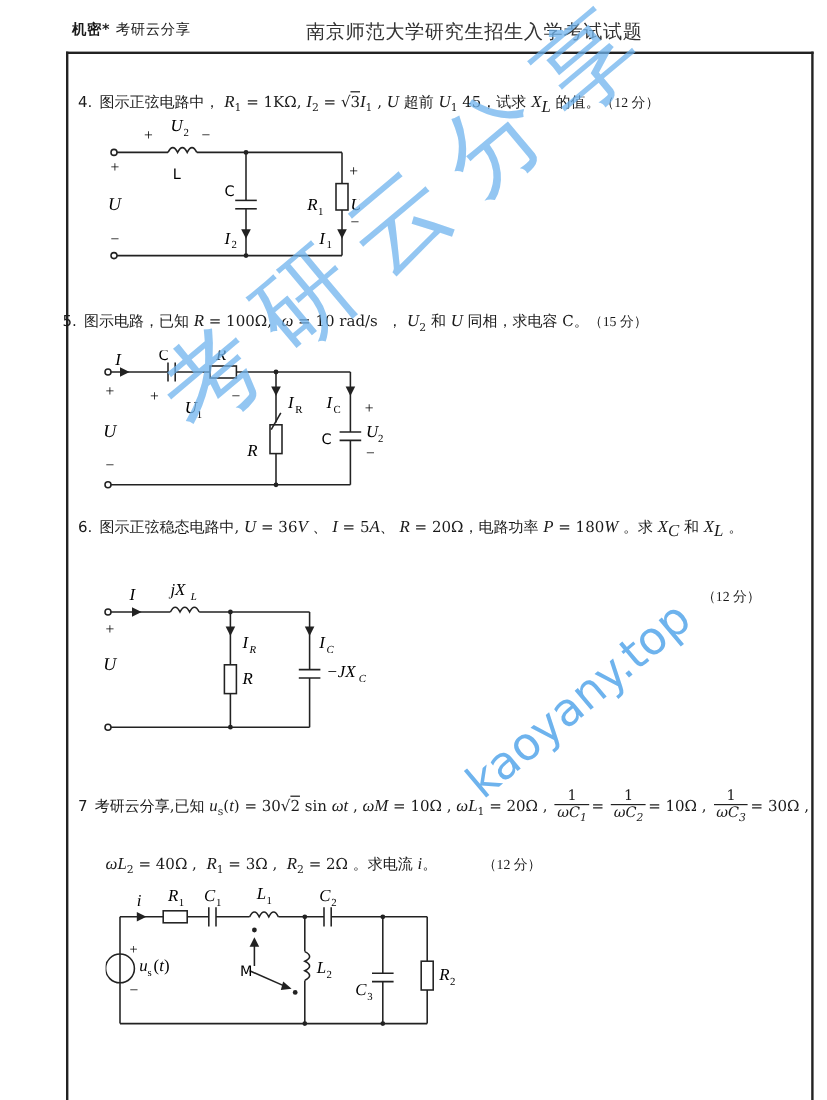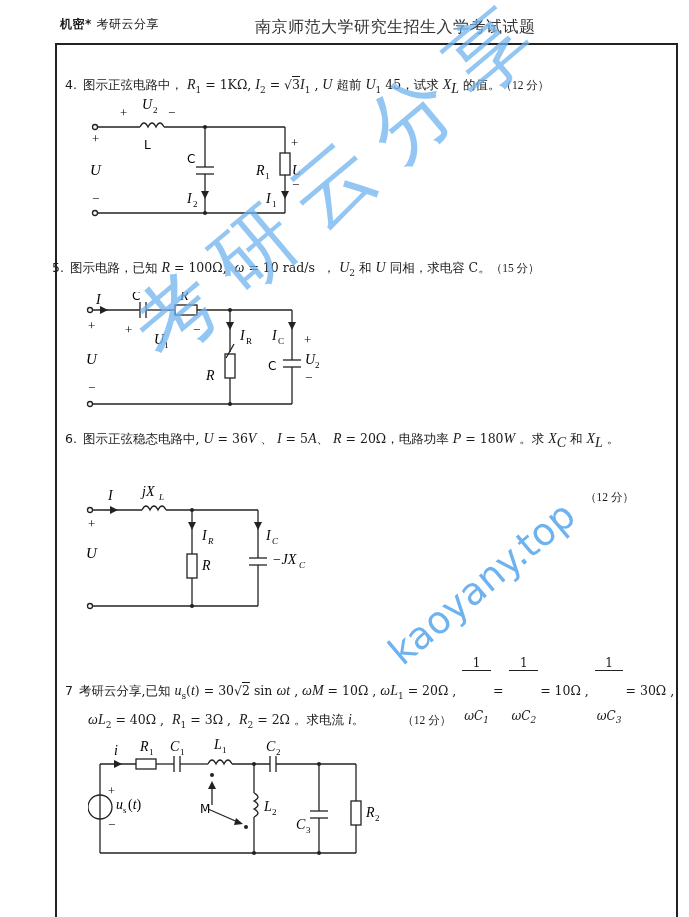--- a/index.html
+++ b/index.html
@@ -11,21 +11,21 @@
   .q{position:absolute;font-size:12.5px;white-space:nowrap;}
   .q .num{font-family:"DejaVu Sans",sans-serif;margin-right:6px;}
   .q i{font-family:"Liberation Serif",serif;font-size:14px;}
   .q sub{font-size:9px;}
   .score{font-family:Liberation Serif, serif;font-size:11.5px;}
   svg text{font-family:"Liberation Serif",serif;}
   svg .it{font-style:italic;}
   svg .sans{font-family:"DejaVu Sans",sans-serif;font-style:normal;}
   .frac{display:inline-block;vertical-align:middle;text-align:center;font-size:12px;line-height:1.1;margin:0 2px;}
   .frac .n{display:block;border-bottom:1px solid #222;padding:0 2px;}
-  .frac .d{display:block;padding:0 2px;font-style:italic;margin-top:39px;}
+  .frac .d{display:block;padding:0 2px;font-style:italic;}
   .wm{position:absolute;pointer-events:none;color:#6fb4ee;opacity:0.75;}
   .wm-cn{left:110px;top:300px;font-size:82px;font-family:"DejaVu Serif",serif;transform:rotate(-40deg);transform-origin:left top;letter-spacing:20px;white-space:nowrap;}
   .wm-url{left:380px;top:640px;font-size:38px;font-family:"DejaVu Sans",sans-serif;transform:rotate(-40deg);transform-origin:left top;white-space:nowrap;color:#3e9ae8;}
 </style>
 </head>
 <body>
 
 <div class="hdr-left">
   <span>机密*</span>
   <span class="norm">考研云分享</span>

